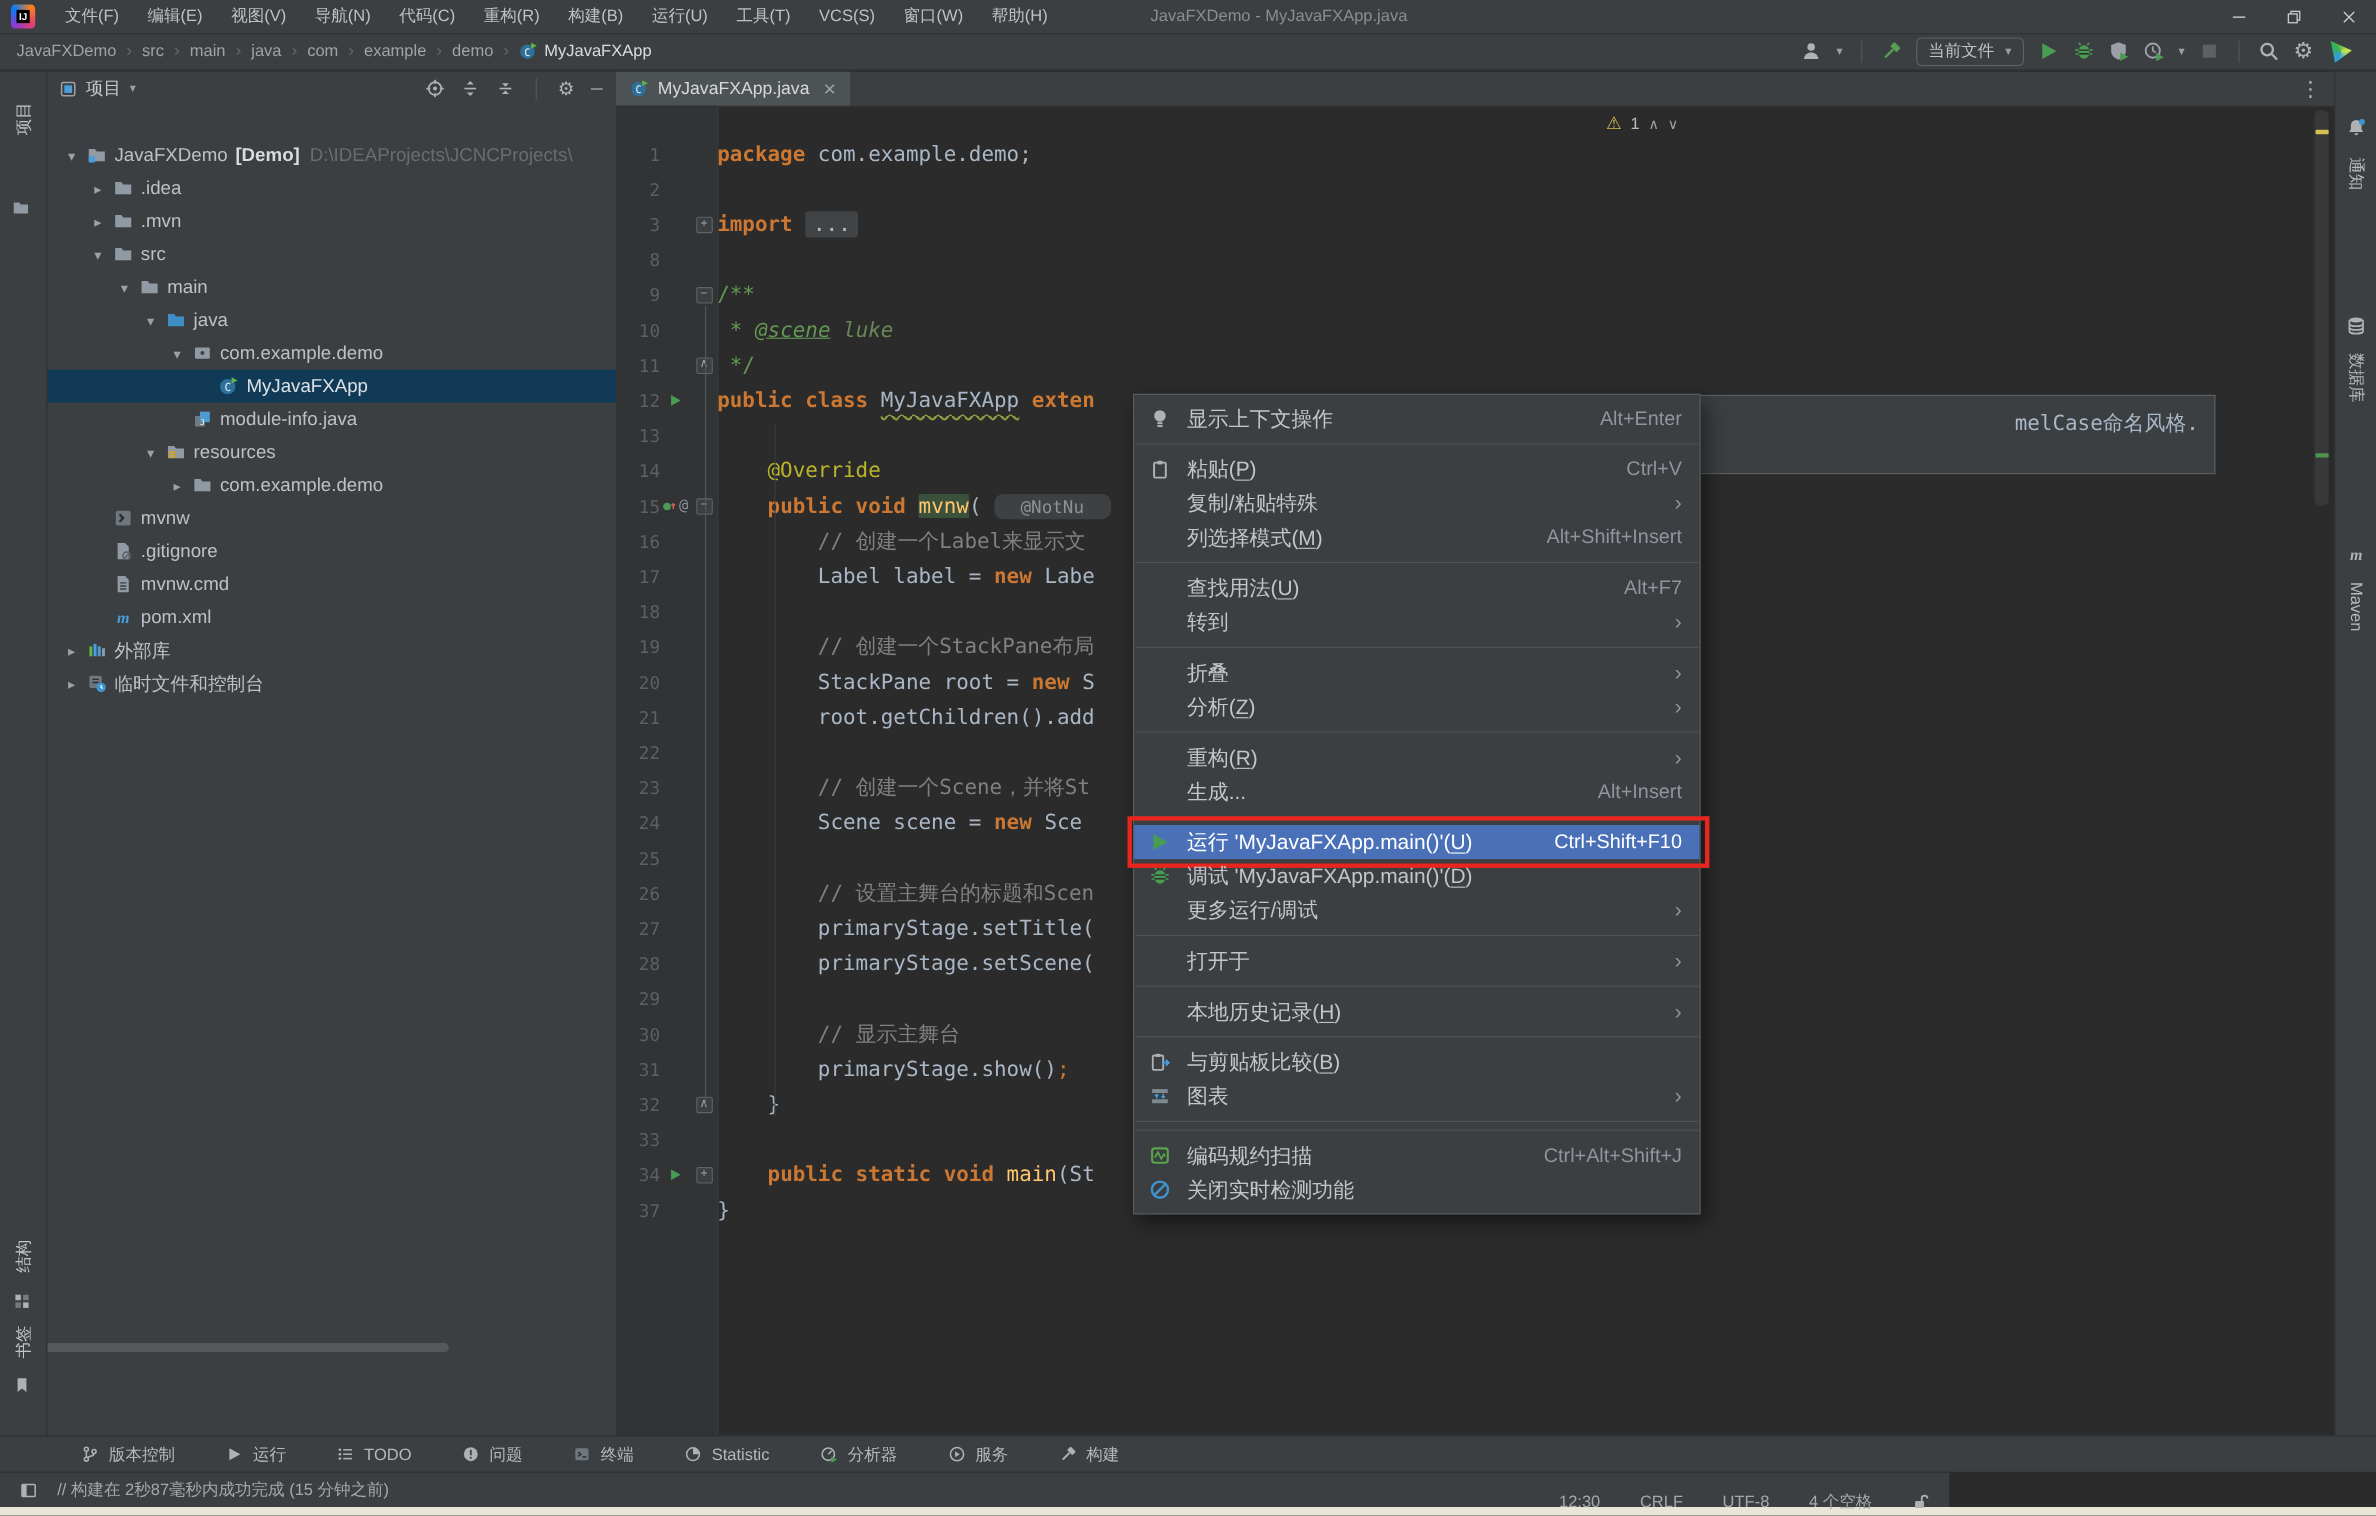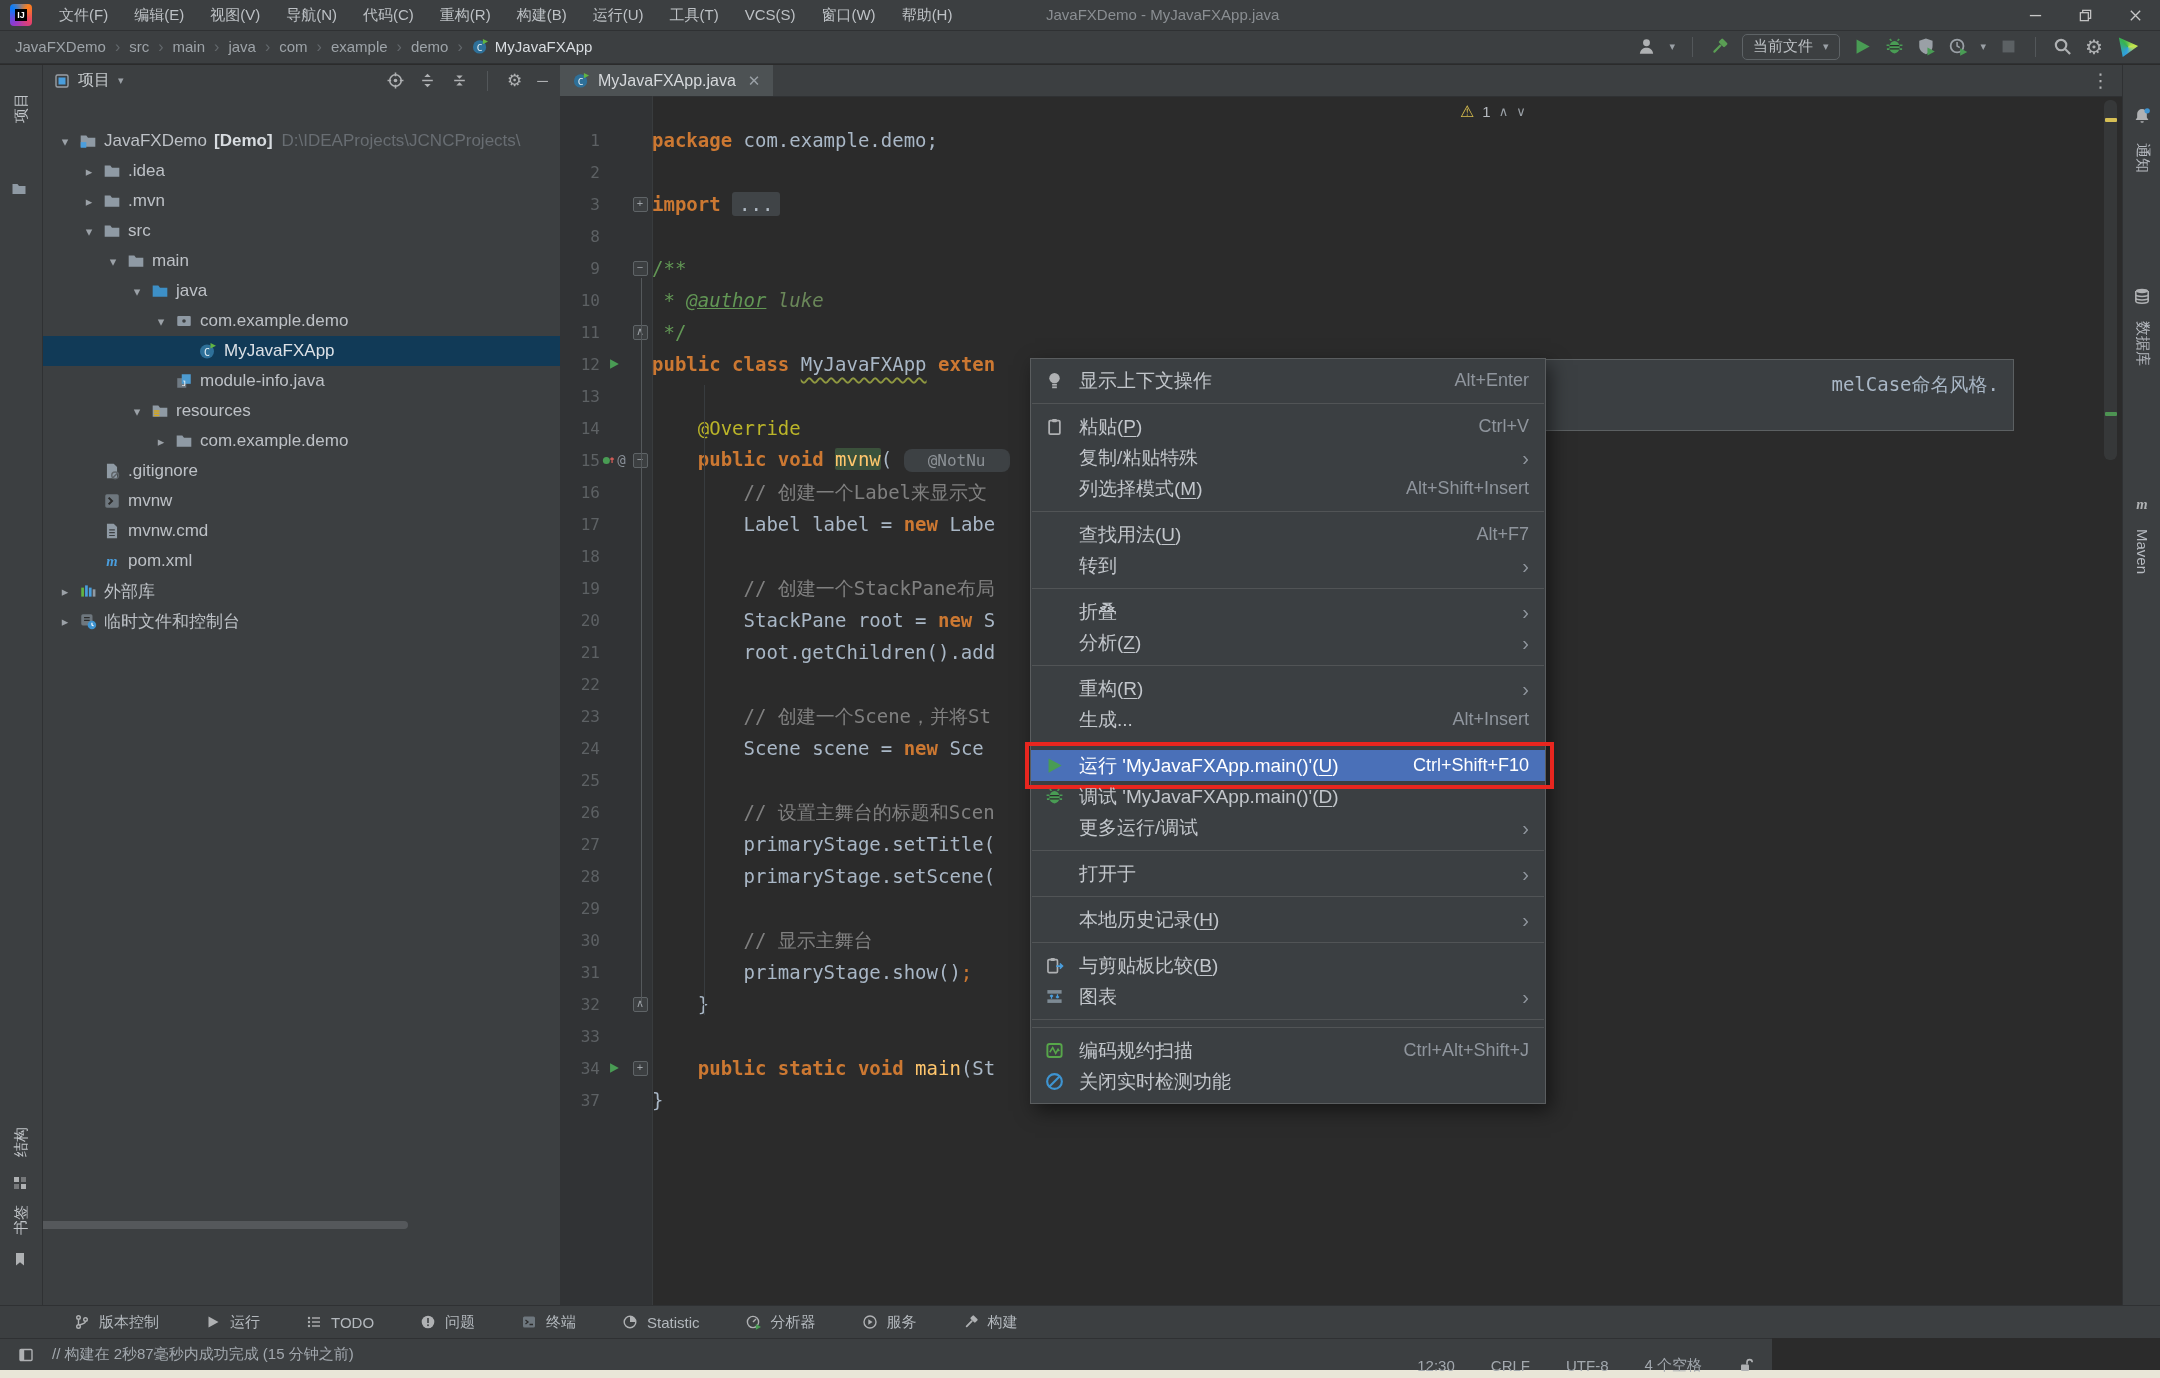--- a/index.html
+++ b/index.html
@@ -481,37 +481,37 @@
               <path d="M1.5 3h5L8 5h6.5v8h-13z" fill="#8f9aa4"></path>
             </svg>
           </span>
           <span class="tlabel">com.example.demo</span>
         </div>
         <div class="trow">
           <span style="width:36px;flex:none"></span>
           <span class="tchev"></span>
           <span class="ic">
             <svg viewBox="0 0 16 16">
+              <rect x="2" y="2" width="12" height="12" rx="1.5" fill="#6e777e"></rect>
+              <path d="M5 5l3 3-3 3" stroke="#2b2b2b" stroke-width="1.8" fill="none"></path>
+            </svg>
+          </span>
+          <span class="tlabel">mvnw</span>
+        </div>
+        <div class="trow">
+          <span style="width:36px;flex:none"></span>
+          <span class="tchev"></span>
+          <span class="ic">
+            <svg viewBox="0 0 16 16">
               <path d="M3.5 1.5h6l3 3v10h-9z" fill="#8f9aa4"></path>
               <circle cx="10.8" cy="11.8" r="3" fill="none" stroke="#5f6468" stroke-width="1.3"></circle>
               <path d="M8.9 13.9l4-4" stroke="#5f6468" stroke-width="1.3"></path>
             </svg>
           </span>
           <span class="tlabel">.gitignore</span>
-        </div>
-        <div class="trow">
-          <span style="width:36px;flex:none"></span>
-          <span class="tchev"></span>
-          <span class="ic">
-            <svg viewBox="0 0 16 16">
-              <rect x="2" y="2" width="12" height="12" rx="1.5" fill="#6e777e"></rect>
-              <path d="M5 5l3 3-3 3" stroke="#2b2b2b" stroke-width="1.8" fill="none"></path>
-            </svg>
-          </span>
-          <span class="tlabel">mvnw</span>
         </div>
         <div class="trow">
           <span style="width:36px;flex:none"></span>
           <span class="tchev"></span>
           <span class="ic">
             <svg viewBox="0 0 16 16">
               <path d="M3.5 1.5h6l3 3v10h-9z" fill="#8f9aa4"></path>
               <path d="M5.5 7h5M5.5 9.5h5M5.5 12h5" stroke="#3c3f41" stroke-width="1.1"></path>
             </svg>
           </span>
@@ -611,21 +611,21 @@
           <span class="gt"></span>
           <span class="fd">
             <span class="fbox">−</span>
           </span>
           <span class="ct"><span class="tk-doc">/**</span></span>
         </div>
         <div class="cl">
           <span class="ln">10</span>
           <span class="gt"></span>
           <span class="fd"></span>
-          <span class="ct"><span class="tk-doc"> * </span><span class="tk-tag">@author</span><span class="tk-doci"> luke</span></span>
+          <span class="ct"><span class="tk-doc"> * </span><span class="tk-tag">@scene</span><span class="tk-doci"> luke</span></span>
         </div>
         <div class="cl">
           <span class="ln">11</span>
           <span class="gt"></span>
           <span class="fd">
             <span class="fbox">∧</span>
           </span>
           <span class="ct"><span class="tk-doc"> */</span></span>
         </div>
         <div class="cl">

